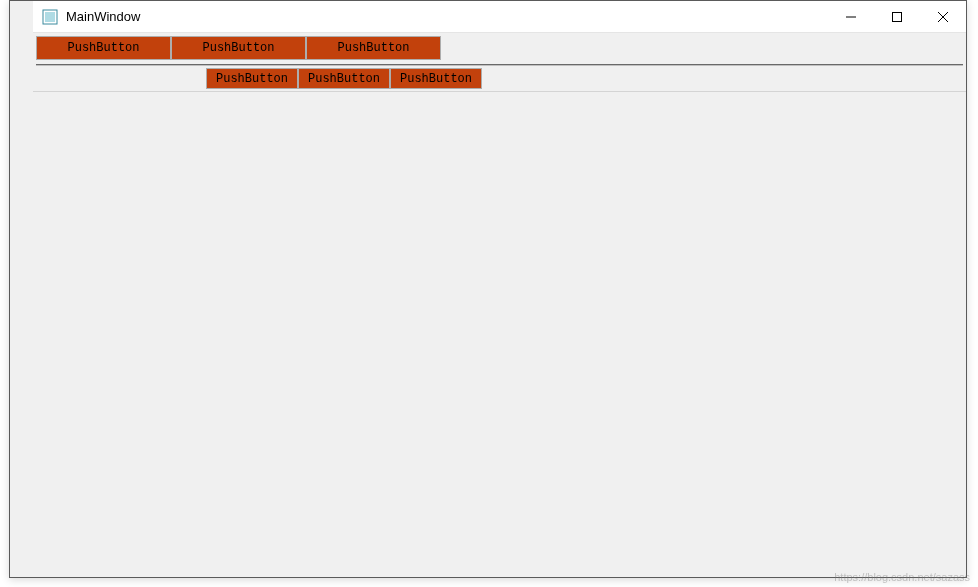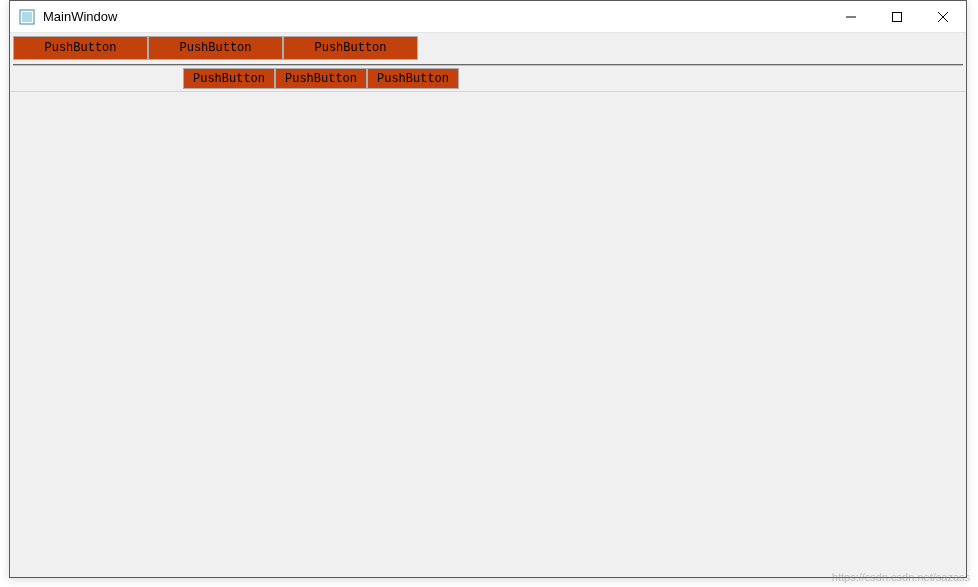--- a/index.html
+++ b/index.html
@@ -17,20 +17,21 @@
     }
     .window {
       position: absolute;
       left: 9px;
       top: 0px;
       width: 958px;
       height: 578px;
       border: 1px solid #5a5a5a;
       background: #f0f0f0;
       box-shadow: 0 2px 8px rgba(0,0,0,0.15);
+      padding-left: 23px;
     }
     .titlebar {
       height: 32px;
       background: #ffffff;
       display: flex;
       align-items: center;
       padding-left: 9px;
       border-bottom: 1px solid #e5e5e5;
     }
     .app-icon {
@@ -179,13 +180,13 @@
     <div class="second-toolbar-group">
       <div class="qt-button">PushButton</div>
       <div class="qt-button">PushButton</div>
       <div class="qt-button">PushButton</div>
     </div>
   </div>
 
   <div class="content-area"></div>
 </div>
 
-<div class="watermark">https://csdn.csdn.net/sazass</div>
+<div class="watermark">https://blog.csdn.net/sazass</div>
 
 </body></html>

